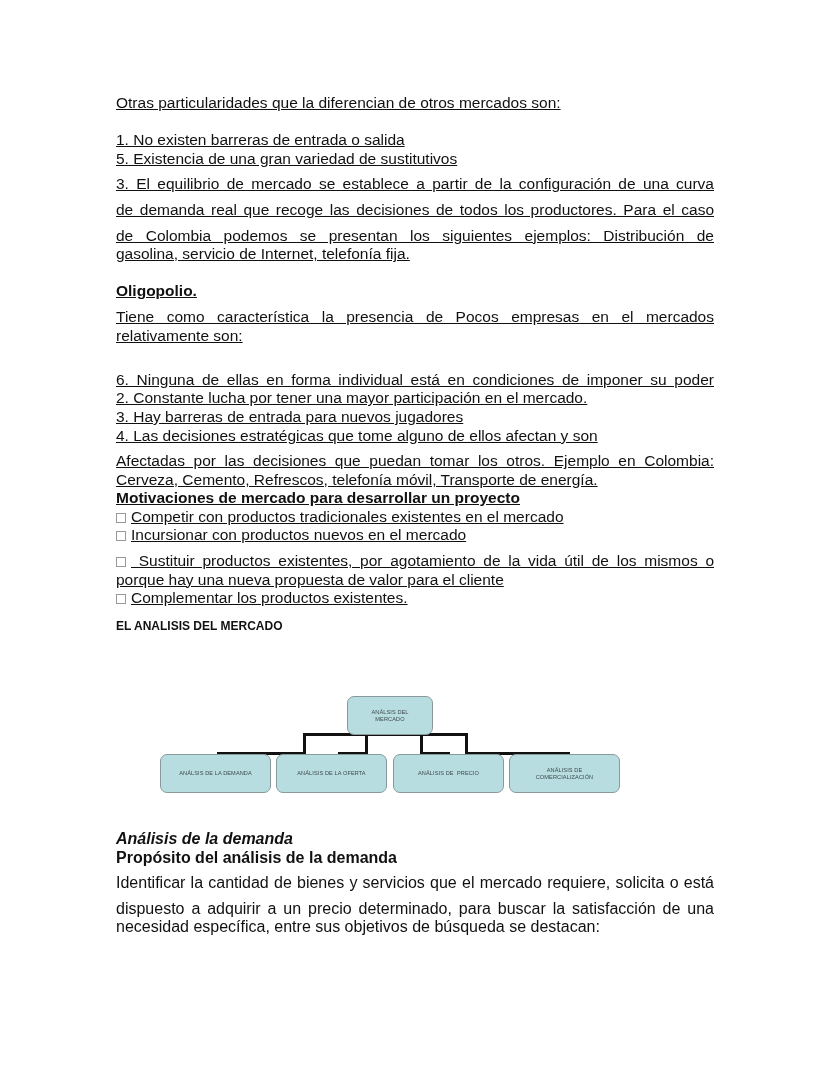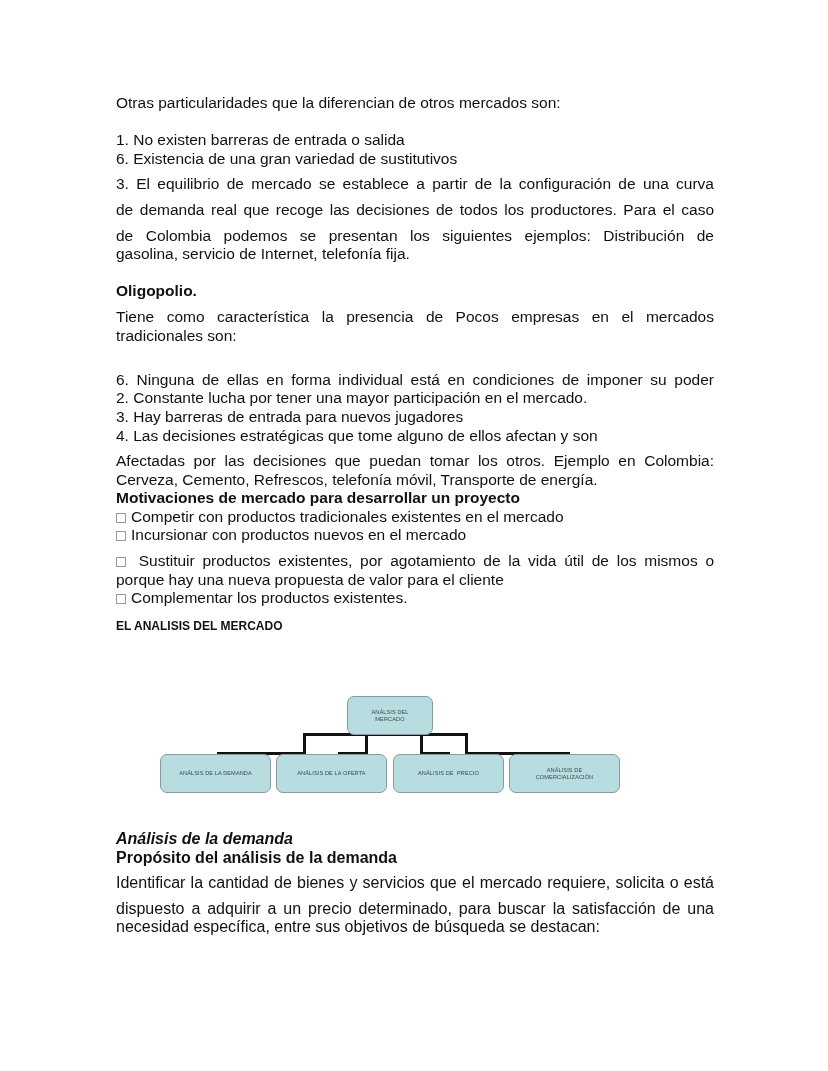--- a/index.html
+++ b/index.html
@@ -1,18 +1,18 @@
 <!DOCTYPE html>
 <html><head>
 <meta charset="utf-8">
 <style>
   html, body { margin: 0; padding: 0; background: #ffffff; }
   body { width: 828px; height: 1071px; position: relative; overflow: hidden;
          font-family: "Liberation Sans", sans-serif; color: #111; }
-  .page { position: absolute; left: 116px; top: 94px; width: 598px; font-size: 15.5px; line-height: 18.6px; }
+  .page { position: absolute; left: 116px; top: 94px; width: 598px; font-size: 15.5px; line-height: 18.6px; text-decoration: underline; }
   .line { display: block; white-space: nowrap; }
   .j { text-align: justify; text-align-last: justify; white-space: normal; margin-top: 7px; }
   .blank { height: 18.6px; }
   .b { font-weight: bold; }
   .bi { font-weight: bold; font-style: italic; }
   .bullet { display: inline-block; width: 10px; height: 10px; border: 1px solid #999; margin-right: 5px; vertical-align: -1px; box-sizing: border-box; }
   .section-title { position: absolute; left: 116px; top: 619px; font-weight: bold; font-size: 12px; }
   .diagram { position: absolute; left: 160px; top: 696px; width: 462px; height: 100px; }
   .box { position: absolute; background: #b8dde0; border: 1.5px solid #8a9a9c; border-radius: 7px;
          display: flex; align-items: center; justify-content: center; text-align: center;
@@ -20,29 +20,29 @@
   .conn { position: absolute; background: #111; }
   .after { position: absolute; left: 116px; top: 830px; width: 598px; font-size: 16px; line-height: 18.6px; }
 </style>
 </head>
 <body>
 
 <div class="page">
   <span class="line">Otras particularidades que la diferencian de otros mercados son:</span>
   <span class="blank" style="display:block"></span>
   <span class="line">1. No existen barreras de entrada o salida</span>
-  <span class="line">6. Existencia de una gran variedad de sustitutivos</span>
+  <span class="line">5. Existencia de una gran variedad de sustitutivos</span>
   <span class="line j">3. El equilibrio de mercado se establece a partir de la configuración de una curva</span>
   <span class="line j">de demanda real que recoge las decisiones de todos los productores. Para el caso</span>
   <span class="line j">de Colombia podemos se presentan los siguientes ejemplos: Distribución de</span>
   <span class="line">gasolina, servicio de Internet, telefonía fija.</span>
   <span class="blank" style="display:block"></span>
   <span class="line b">Oligopolio.</span>
   <span class="line j">Tiene como característica la presencia de Pocos empresas en el mercados</span>
-  <span class="line">tradicionales son:</span>
+  <span class="line">relativamente son:</span>
   <span class="blank" style="display:block"></span>
   <span class="line j">6. Ninguna de ellas en forma individual está en condiciones de imponer su poder</span>
   <span class="line">2. Constante lucha por tener una mayor participación en el mercado.</span>
   <span class="line">3. Hay barreras de entrada para nuevos jugadores</span>
   <span class="line">4. Las decisiones estratégicas que tome alguno de ellos afectan y son</span>
   <span class="line j">Afectadas por las decisiones que puedan tomar los otros. Ejemplo en Colombia:</span>
   <span class="line">Cerveza, Cemento, Refrescos, telefonía móvil, Transporte de energía.</span>
   <span class="line b">Motivaciones de mercado para desarrollar un proyecto</span>
   <span class="line"><span class="bullet"></span><span>Competir con productos tradicionales existentes en el mercado</span></span>
   <span class="line"><span class="bullet"></span><span>Incursionar con productos nuevos en el mercado</span></span>

